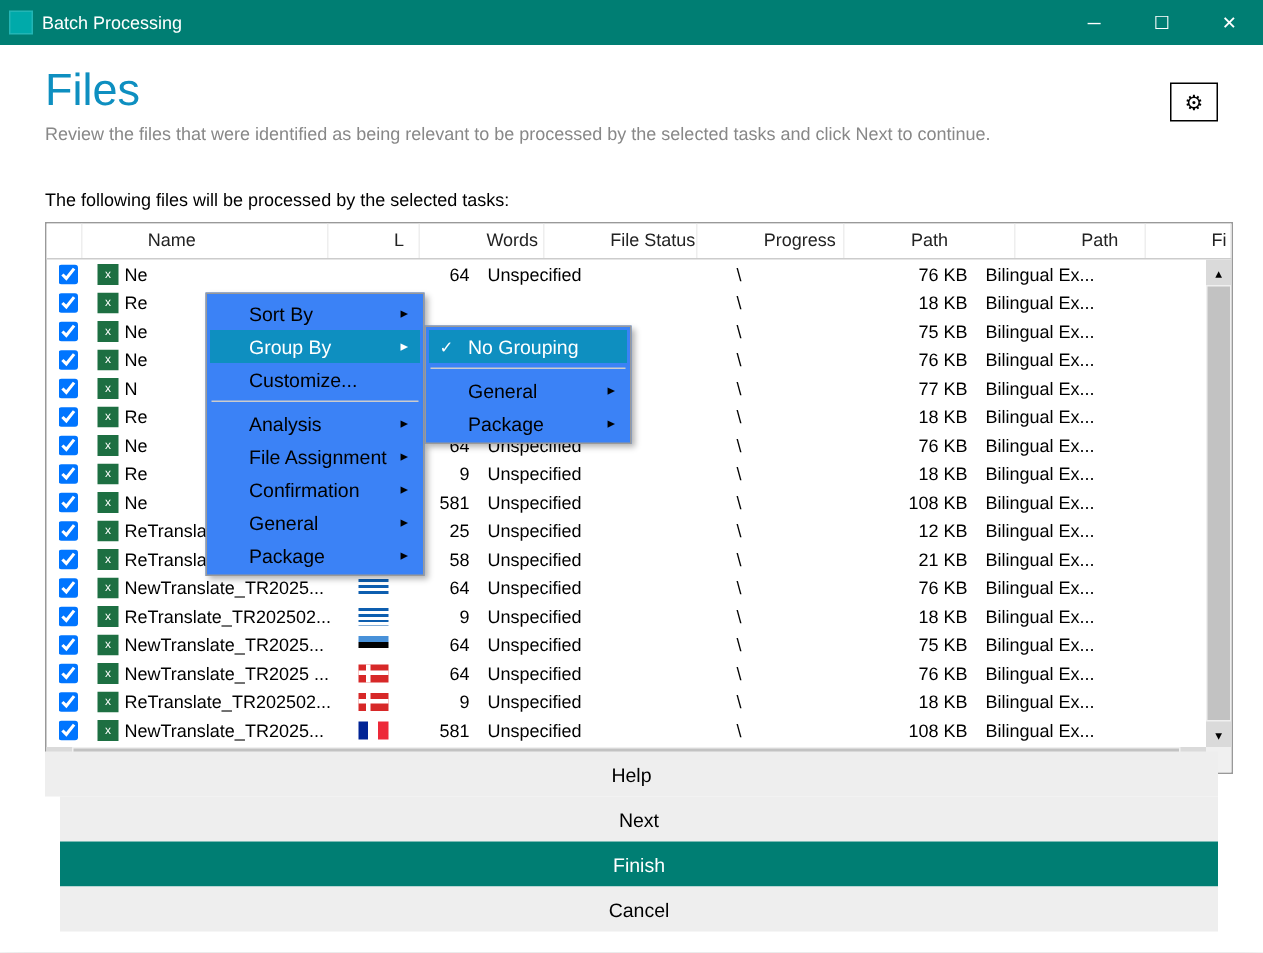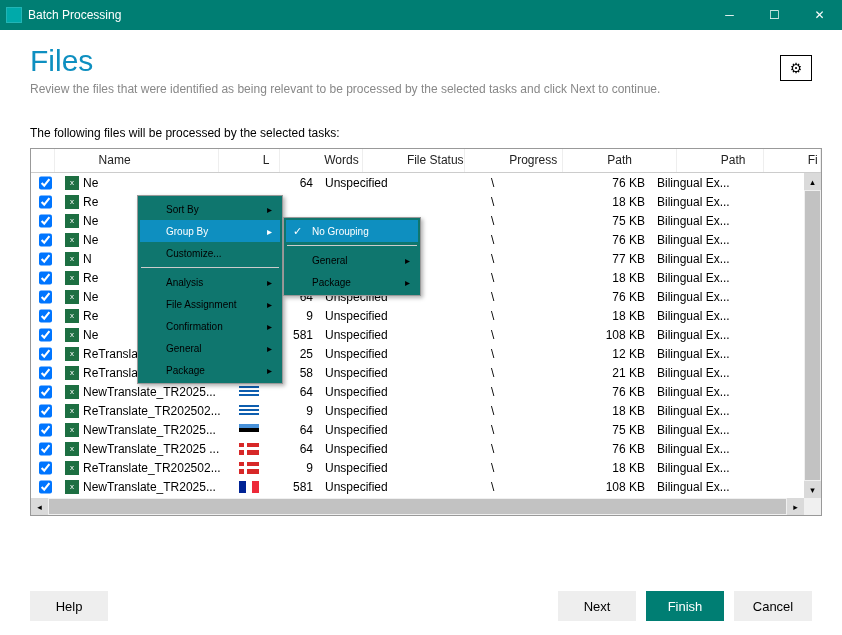--- a/index.html
+++ b/index.html
@@ -40,27 +40,27 @@
   .size { width:64px; text-align:right; padding-right:6px;}
   .type { width:94px;}
   .fi { width:22px;}
   .vscroll { position:absolute; right:0; top:24px; bottom:17px; width:17px; background:#f0f0f0; display:flex; flex-direction:column; align-items:center;}
   .vscroll .arr { width:17px; height:17px; background:#dadada; font-size:9px; display:flex; align-items:center; justify-content:center;}
   .vscroll .thumb { width:15px; flex:1; background:#c2c2c2; margin:1px;}
   .hscroll { position:absolute; left:0; right:17px; bottom:0; height:17px; background:#f0f0f0; display:flex; align-items:center;}
   .hscroll .arr { width:17px; height:17px; background:#dadada; font-size:9px; display:flex; align-items:center; justify-content:center;}
   .hscroll .track { flex:1; height:15px; background:#c2c2c2; margin:1px; }
   .corner { position:absolute; right:0; bottom:0; width:17px; height:17px; background:#f0f0f0;}
-  .footer { position:absolute; bottom:14px; left:30px; right:30px; display:flex; }
+  .footer { position:absolute; bottom:14px; left:30px; right:30px; display:flex;flex-direction:column; }
   .footer .spacer { flex:1; }
   .btn { min-width:78px; height:30px; border:none; background:#eee; font-size:13px; margin-left:10px; cursor:pointer;}
   .btn.primary { background:#007e73; color:#fff;}
   .btn.help { margin-left:0;}
   
-  .menu { position:absolute; background:#0f766e; border:1px solid #999; box-shadow:2px 2px 4px rgba(0,0,0,.3); font-size:10px; padding:2px; }
+  .menu { position:absolute; background:#3b82f6; border:1px solid #999; box-shadow:2px 2px 4px rgba(0,0,0,.3); font-size:13px; padding:2px; }
   .menu .mi { height:22px; display:flex; align-items:center; padding:0 28px 0 26px; position:relative; white-space:nowrap;}
   .menu .mi.has-sub::after { content:"▸"; position:absolute; right:8px; font-size:10px;}
   .menu .mi.checked::before { content:"✓"; position:absolute; left:7px; font-size:11px;}
   .menu .mi.sel { background:#0e8fc0; color:#fff;}
   .menu .sep { height:1px; background:#ccc; margin:3px 1px;}
   .menu1 { left:137px; top:195px; width:146px;}
   .menu2 { left:283px; top:217px; width:138px;}
 </style>
 </head>
 <body>

